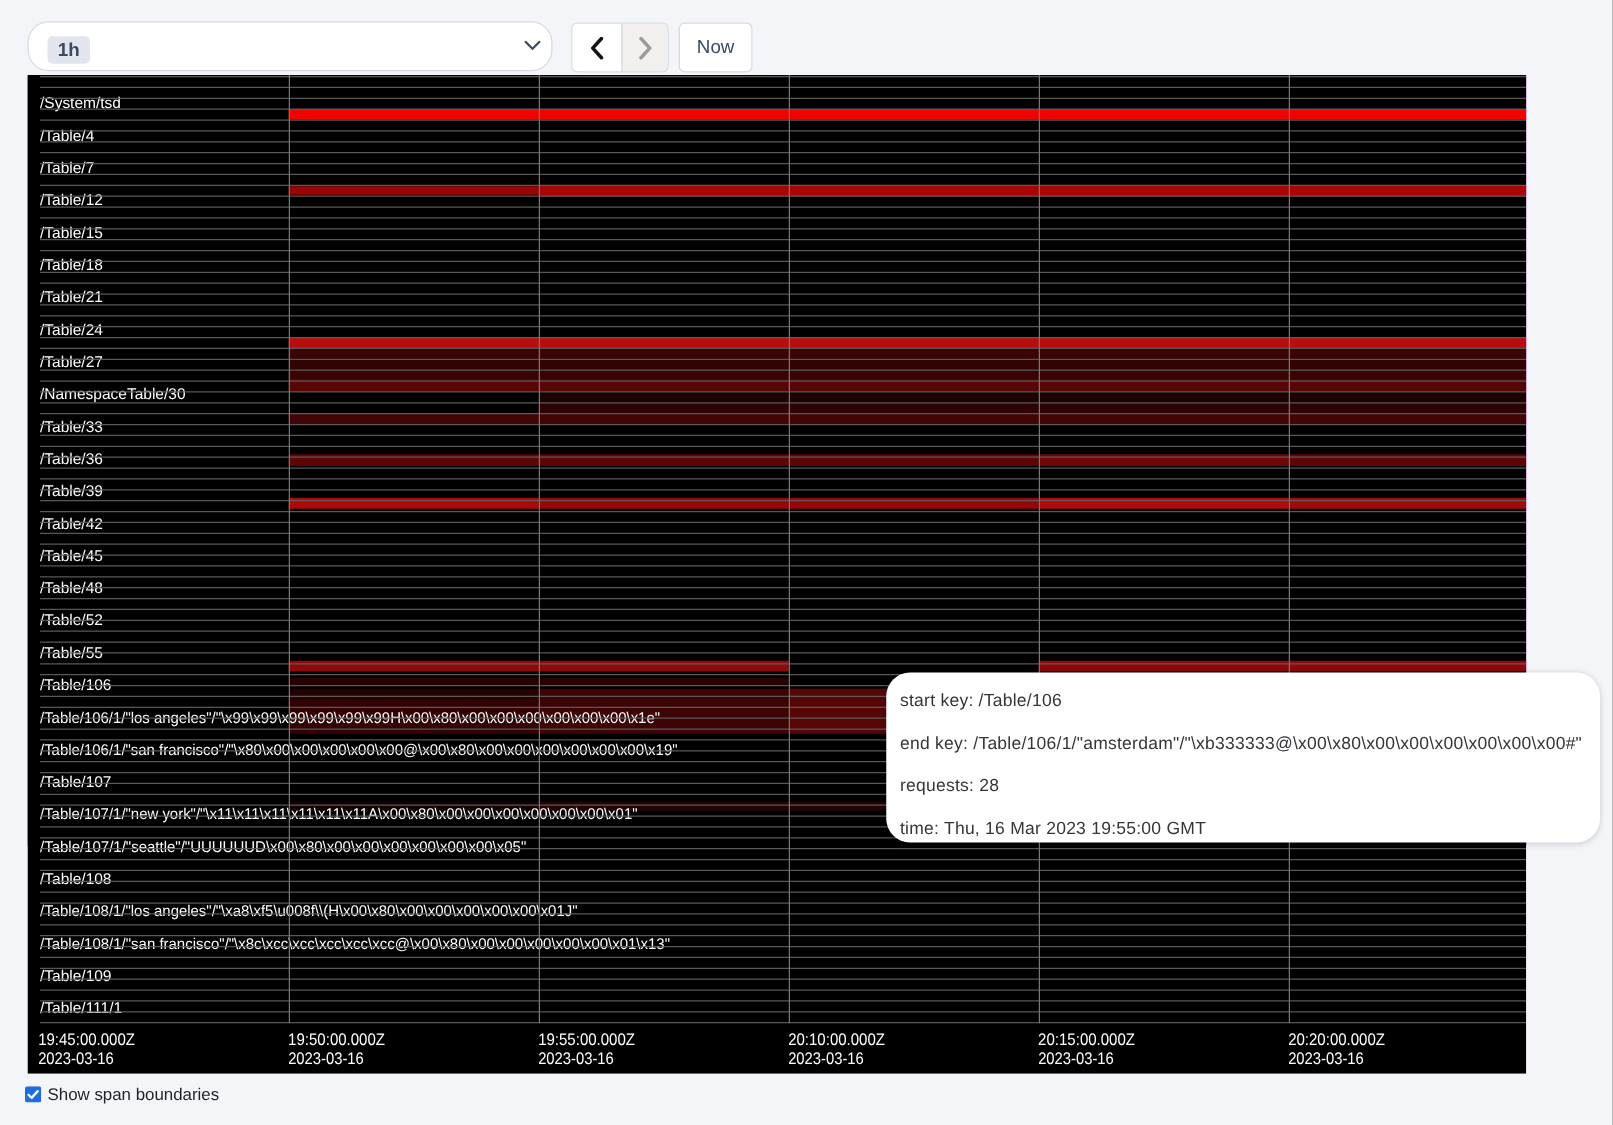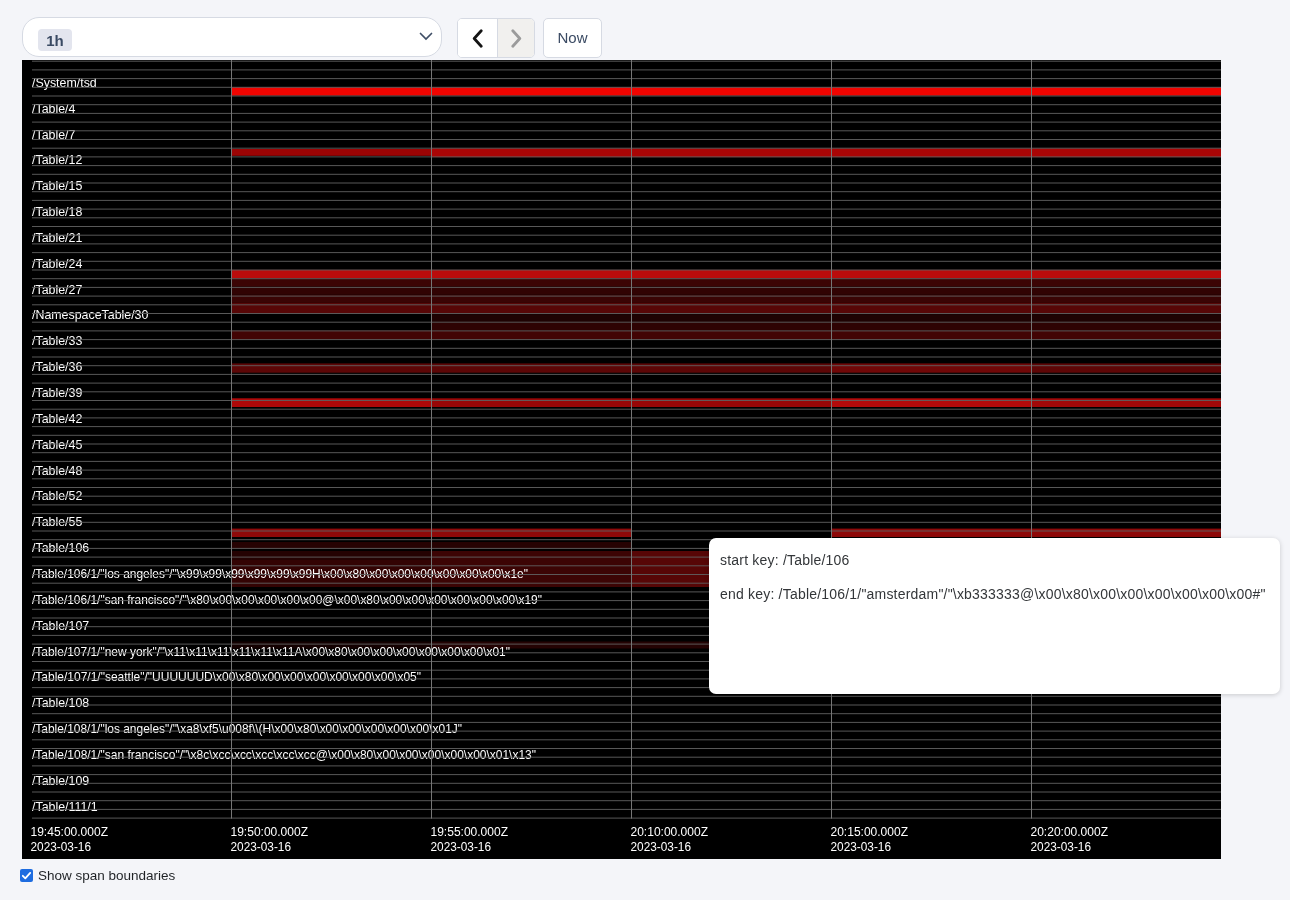--- a/index.html
+++ b/index.html
@@ -6,21 +6,21 @@
 .abs{position:absolute}
 .dd{left:22px;top:17px;width:420px;height:40px;background:#fff;border:1px solid #d6dae3;border-radius:17px}
 .badge{position:absolute;left:15px;top:10.5px;width:34px;height:22px;background:#e3e5ee;border-radius:4px;color:#3a4a63;font-size:15px;font-weight:bold;text-align:center;line-height:24px}
 .ddtext{position:absolute;left:63px;top:0;height:38px;line-height:38px;font-size:17px;font-weight:bold;color:#3a4a63;white-space:nowrap;letter-spacing:1.0px}
 .ddtext .utc{font-weight:normal;color:#5f6f8c}
 .grp{left:457px;top:18px;width:78px;height:40px;border:1px solid #d6dae3;border-radius:5px;background:#fff;overflow:hidden}
 .grp .half{position:absolute;top:0;width:38.5px;height:38px;display:flex;align-items:center;justify-content:center}
 .grp .h2{left:38.5px;width:39.5px;background:#f1f0ee;border-left:1px solid #d6dae3}
 .nowb{left:543px;top:18px;width:59px;height:40px;background:#fff;border:1px solid #d6dae3;border-radius:5px;color:#3a4a63;font-size:15px;font-weight:normal;text-align:center;line-height:38px}
 .canvas{left:22px;top:60px;width:1199px;height:617px;background:#d946ef}
-.tip{left:709px;top:538px;width:571px;height:156px;background:#fff;border-radius:7px;box-shadow:0 1px 5px rgba(0,0,0,0.18);color:#333639;font-size:14px;letter-spacing:0.2px;padding:13px 10px 0 11px;z-index:5}
+.tip{left:709px;top:538px;width:571px;height:136px;background:#fff;border-radius:19px;box-shadow:0 1px 5px rgba(0,0,0,0.18);color:#333639;font-size:14px;letter-spacing:0.2px;padding:13px 10px 0 11px;z-index:5}
 .tip p{margin:0 0 14.5px 0;line-height:19.5px;white-space:nowrap;overflow:hidden}
 .cbrow{left:20px;top:868px;height:14px;font-size:13.5px;color:#1f2226;display:flex;align-items:center}
 .cbrow svg{margin-right:5px}
 </style></head>
 <body>
 <div class="abs dd">
   <div class="badge">1h</div>
   <svg class="abs" style="left:396px;top:14px" width="14" height="9" viewBox="0 0 14 9">
       <path d="M1.5 1.5 L7 7 L12.5 1.5" stroke="#3f4e66" stroke-width="1.7" fill="none" stroke-linecap="round"></path>
     </svg>
@@ -113,20 +113,22 @@
 <text x="808.5" y="776.4" textLength="77.5" lengthAdjust="spacingAndGlyphs">20:15:00.000Z</text>
 <text x="808.5" y="791.4" textLength="60.5" lengthAdjust="spacingAndGlyphs">2023-03-16</text>
 <text x="1008.5" y="776.4" textLength="77.5" lengthAdjust="spacingAndGlyphs">20:20:00.000Z</text>
 <text x="1008.5" y="791.4" textLength="60.5" lengthAdjust="spacingAndGlyphs">2023-03-16</text>
 </g>
 </svg>
 </div>
 <div class="abs tip">
   <p>start key: /Table/106</p>
   <p>end key: /Table/106/1/"amsterdam"/"\xb333333@\x00\x80\x00\x00\x00\x00\x00\x00#"</p>
+  <p>requests: 28</p>
+  <p>time: Thu, 16 Mar 2023 19:55:00 GMT</p>
 </div>
 <div class="abs cbrow">
   <svg width="13" height="13" viewBox="0 0 13 13">
       <rect x="0" y="0" width="13" height="13" rx="2" fill="#1d6ce0"></rect>
       <path d="M2.8 6.8 L5.3 9.3 L10.2 3.9" stroke="#fff" stroke-width="1.8" fill="none" stroke-linecap="round" stroke-linejoin="round"></path>
     </svg>
   <span>Show span boundaries</span>
 </div>
 
 </body></html>

